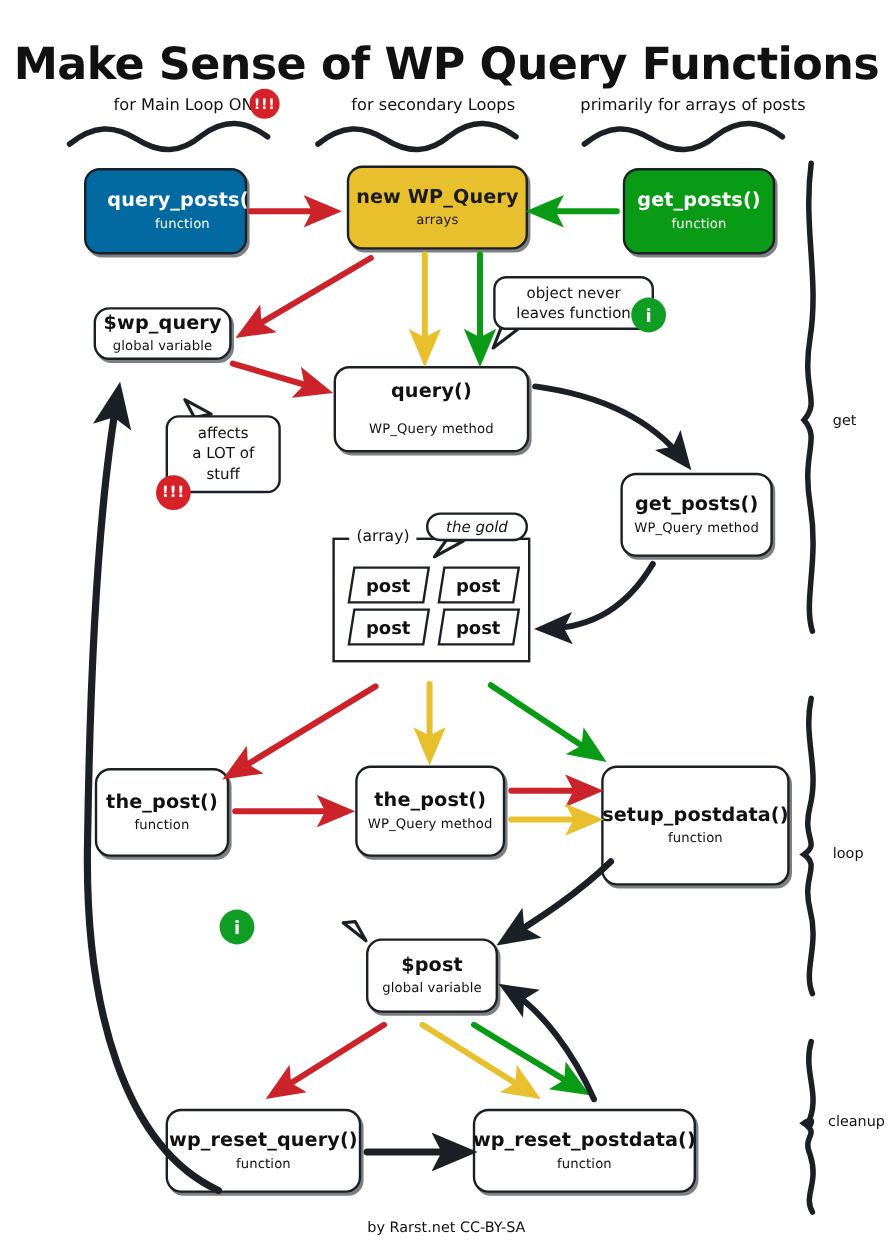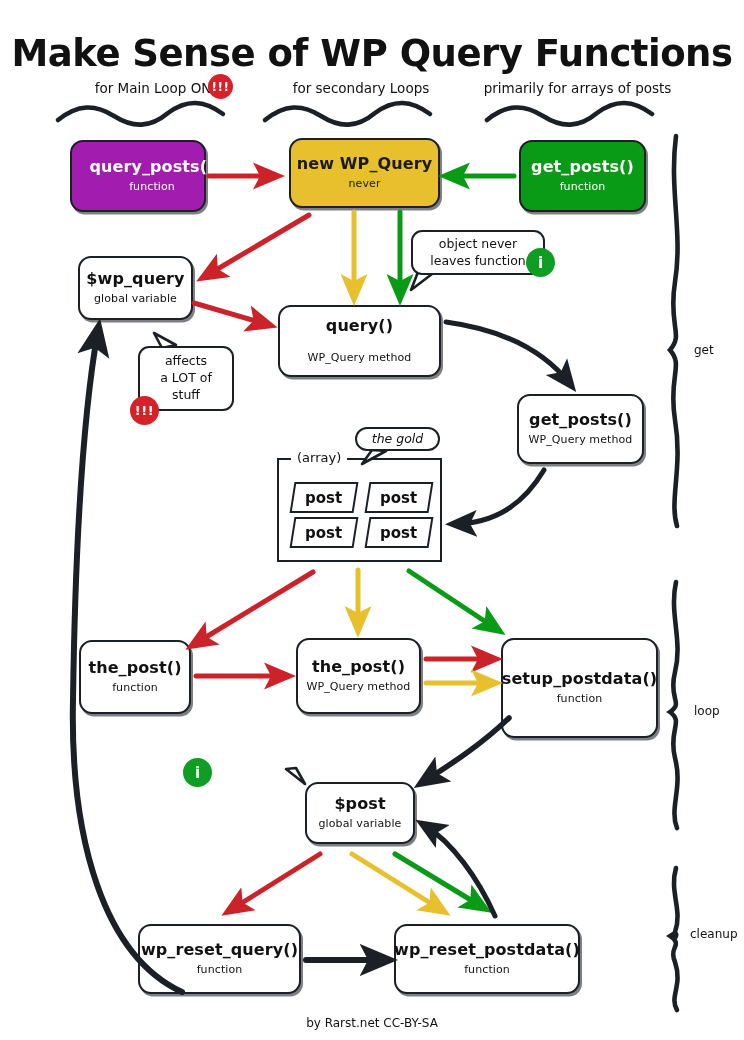--- a/index.html
+++ b/index.html
@@ -30,21 +30,21 @@
     position:absolute;box-sizing:border-box;
     border:2.6px solid #1b1f26;border-radius:13px;
     background:#fff;
     display:flex;flex-direction:column;align-items:center;justify-content:center;
     text-align:center;line-height:1.12;
     box-shadow:2px 2.5px 0 rgba(20,22,28,.55);
   }
   .node .nm{font-size:16px;font-weight:700;letter-spacing:.1px;}
   .node .sub{font-size:11px;font-weight:400;margin-top:5px;letter-spacing:.1px;}
   .node.filled .nm,.node.filled .sub{color:#fff;}
-  .node.red{background:#a21caf;border-color:#1b1f26;padding-left:28px;}
+  .node.red{background:#0369a1;border-color:#1b1f26;padding-left:28px;}
   .node.gold{background:#e8c02e;border-color:#1b1f26;}
   .node.gold .nm,.node.gold .sub{color:#1a1a1a;}
   .node.green{background:#0a9b16;border-color:#1b1f26;}
 
   
   .arraybox{
     position:absolute;box-sizing:border-box;
     border:2.6px solid #1b1f26;background:#fff;
   }
   .arraybox .alabel{
@@ -103,29 +103,29 @@
     <span>primarily for arrays of posts</span>
   </div>
 
   <div class="node red filled" style="left:70px;top:140px;width:136px;height:72px;">
     <div class="nm">query_posts()</div>
     <div class="sub">function</div>
   </div>
 
   <div class="node gold" style="left:289px;top:138px;width:151px;height:70px;">
     <div class="nm">new WP_Query</div>
-    <div class="sub">never</div>
+    <div class="sub">arrays</div>
   </div>
 
   <div class="node green filled" style="left:519px;top:140px;width:127px;height:72px;">
     <div class="nm">get_posts()</div>
     <div class="sub">function</div>
   </div>
 
-  <div class="node" style="left:78px;top:256px;width:115px;height:64px;">
+  <div class="node" style="left:78px;top:256px;width:115px;height:44px;">
     <div class="nm">$wp_query</div>
     <div class="sub">global variable</div>
   </div>
 
   <div class="node" style="left:278px;top:305px;width:163px;height:72px;gap:12px;">
     <div class="nm">query()</div>
     <div class="sub">WP_Query method</div>
   </div>
 
   <div class="node" style="left:517px;top:394px;width:127px;height:70px;">
@@ -156,21 +156,21 @@
   <div class="node" style="left:138px;top:924px;width:163px;height:70px;">
     <div class="nm">wp_reset_query()</div>
     <div class="sub">function</div>
   </div>
 
   <div class="node" style="left:394px;top:924px;width:186px;height:70px;">
     <div class="nm">wp_reset_postdata()</div>
     <div class="sub">function</div>
   </div>
 
-  <div class="arraybox" style="left:277px;top:458px;width:165px;height:104px;">
+  <div class="arraybox" style="left:277px;top:448px;width:165px;height:104px;">
     <div class="alabel">(array)</div>
     <div class="para" style="left:13px;top:22px;width:64px;height:31px;">
       <span>post</span>
     </div>
     <div class="para" style="left:88px;top:22px;width:64px;height:31px;">
       <span>post</span>
     </div>
     <div class="para" style="left:13px;top:57px;width:64px;height:31px;">
       <span>post</span>
     </div>

